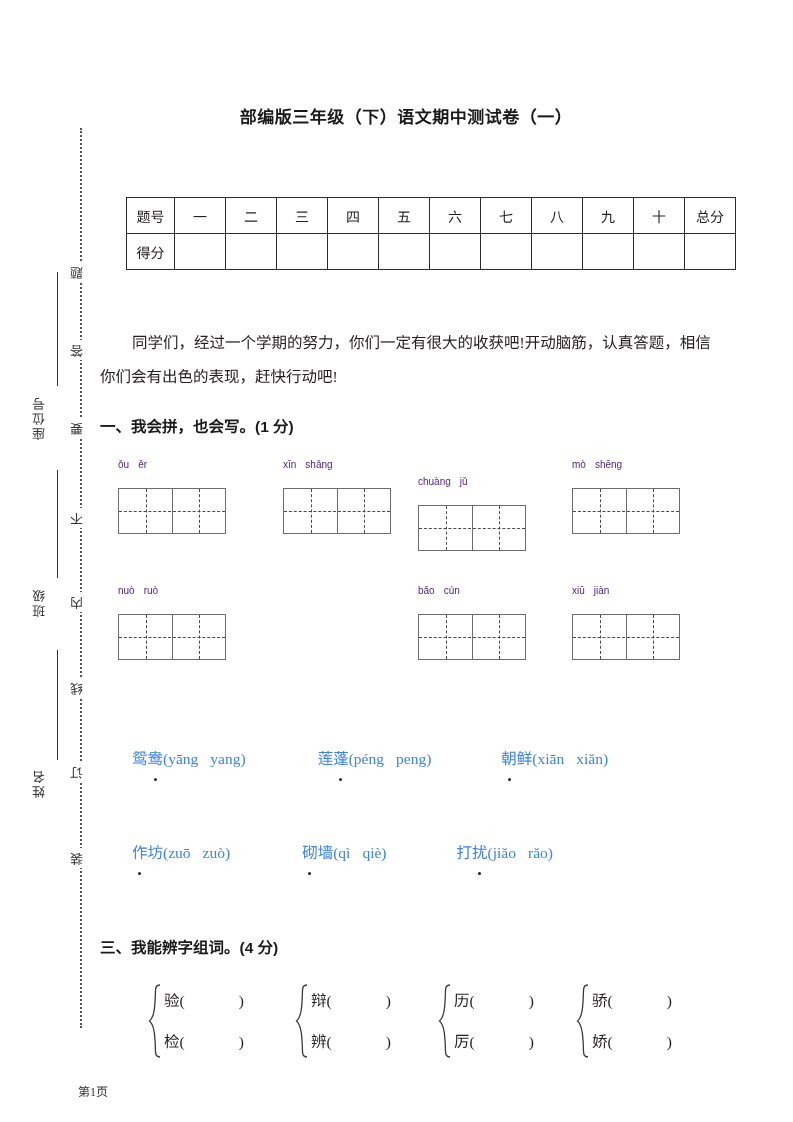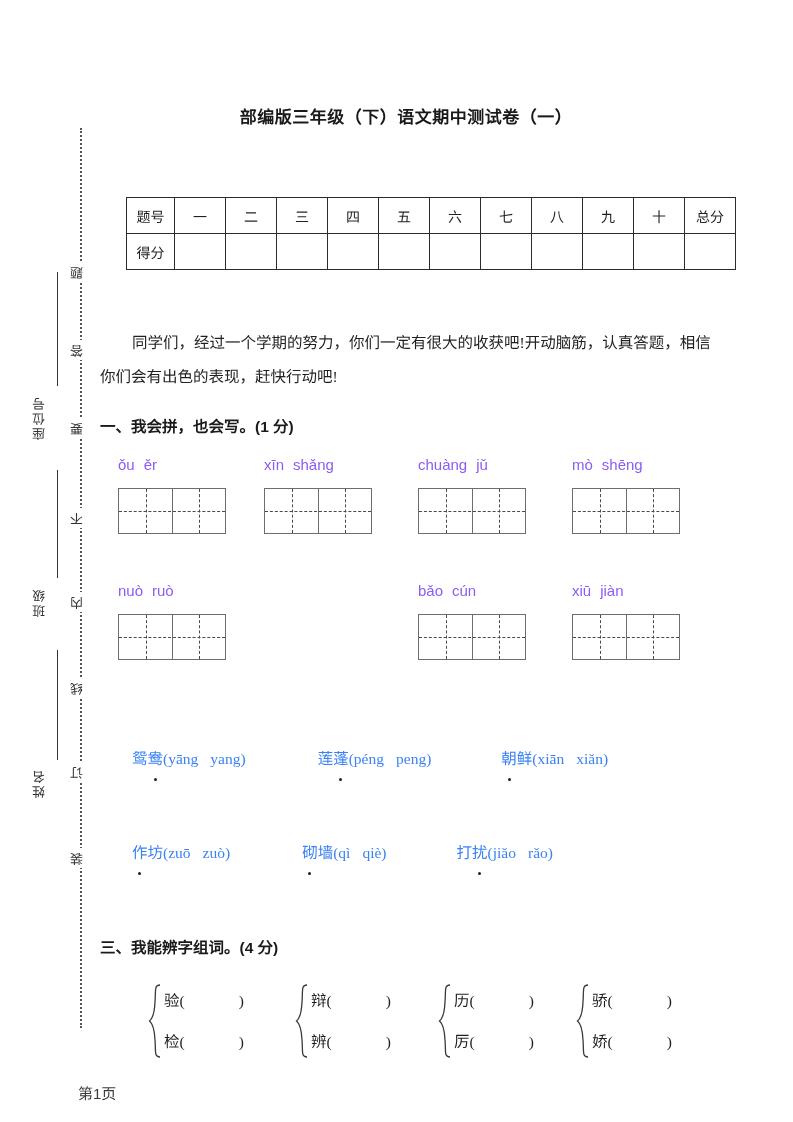--- a/index.html
+++ b/index.html
@@ -152,22 +152,22 @@
     width: 625px;
     height: 96px;
   }
   .py-group {
     position: absolute;
     top: 0;
     width: 130px;
   }
   .py-text {
     font-family: "Liberation Sans", "DejaVu Sans", sans-serif;
-    font-size: 15px;
-    color: #8b5cf6;
+    font-size: 10px;
+    color: #4c1d95;
     height: 26px;
     line-height: 26px;
     white-space: nowrap;
   }
   .py-text .sp { display: inline-block; width: 9px; }
   .tzg {
     position: relative;
     margin-top: 10px;
     width: 108px;
     height: 46px;
@@ -258,22 +258,22 @@
   .blank-paren {
     display: inline-block;
   }
   .blank-inner { display: inline-block; width: 54px; }
 
   
   .footer {
     position: absolute;
     left: 78px;
     top: 1082px;
-    font-family: Liberation Sans, sans-serif;
-    font-size: 15px;
+    font-family: Liberation Serif, serif;
+    font-size: 12px;
     color: #3a3a3a;
   }
 </style>
 </head>
 <body>
 
 <div class="seal-strip">
   <div class="seal-dotted-line"></div>
 
   <div class="seal-vtext" style="top:262px;">题</div>
@@ -342,30 +342,30 @@
   <div class="py-row" style="top:452px;">
     <div class="py-group" style="left:18px;">
       <div class="py-text"><span>ǒu</span><span class="sp"></span><span>ěr</span></div>
       <div class="tzg">
           <div class="mid-v"></div>
           <div class="dash-h"></div>
           <div class="dash-v a"></div>
           <div class="dash-v b"></div>
         </div>
     </div>
-    <div class="py-group" style="left:164px;">
+    <div class="py-group" style="left:183px;">
       <div class="py-text"><span>xīn</span><span class="sp"></span><span>shǎng</span></div>
       <div class="tzg">
           <div class="mid-v"></div>
           <div class="dash-h"></div>
           <div class="dash-v a"></div>
           <div class="dash-v b"></div>
         </div>
     </div>
-    <div class="py-group" style="left:318px;">
+    <div class="py-group" style="left:318px;margin-top:17px;">
       <div class="py-text"><span>chuàng</span><span class="sp"></span><span>jǔ</span></div>
       <div class="tzg">
           <div class="mid-v"></div>
           <div class="dash-h"></div>
           <div class="dash-v a"></div>
           <div class="dash-v b"></div>
         </div>
     </div>
     <div class="py-group" style="left:472px;">
       <div class="py-text"><span>mò</span><span class="sp"></span><span>shēng</span></div>

